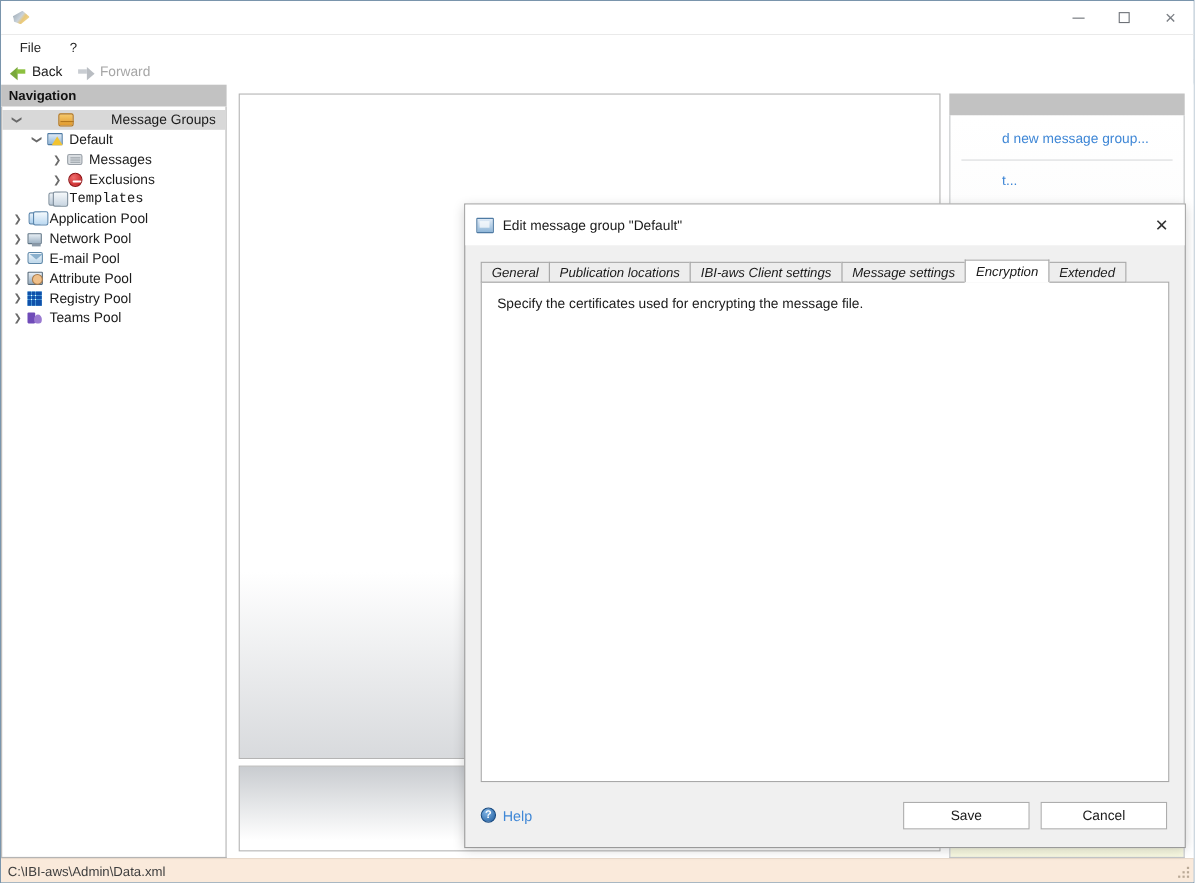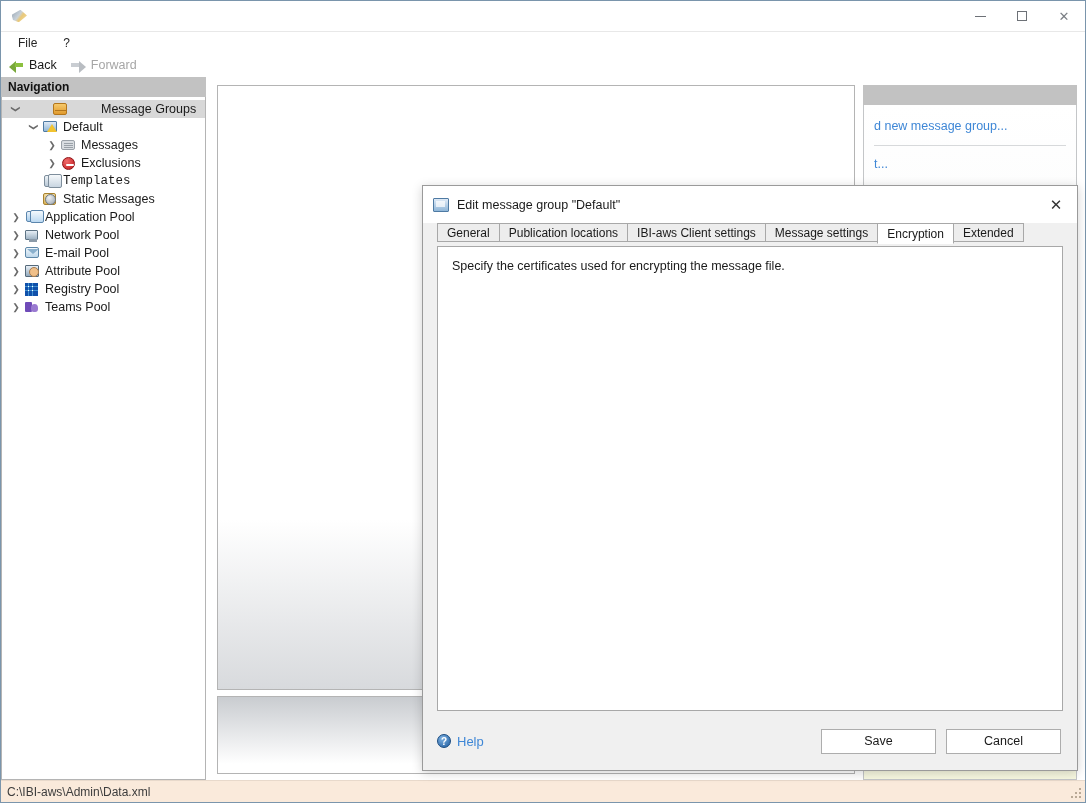--- a/index.html
+++ b/index.html
@@ -181,21 +181,21 @@
   .task-head {
     height:20px; flex:0 0 20px; background:#c2c2c2;
   }
   .task-links {
     flex:1 1 auto; background:linear-gradient(180deg,#ffffff,#f3f4f5);
     border:1px solid #c4c6c8; border-top:none;
     padding:8px 10px 6px 10px; display:flex; flex-direction:column; gap:0;
     overflow:hidden;
   }
   .tlink {
-    color:#3f87d6; font-size:12.5px; line-height:26px; cursor:pointer; white-space:nowrap;
+    color:#3f87d6; font-size:12.5px; line-height:26px; cursor:pointer; white-space:nowrap;margin-left:37px;
   }
   .tsep { height:1px; background:#d7d9db; margin:6px 0 5px 0; }
   .task-dots {
     height:14px; flex:0 0 14px; display:flex; align-items:center; justify-content:center;
     background:#fafafa; color:#9a9a9a; letter-spacing:3px; font-size:11px; line-height:6px;
   }
   .info-head {
     height:30px; flex:0 0 30px; background:#c2c2c2; color:#111;
     font-weight:bold; font-size:12.5px; display:flex; align-items:center; padding-left:7px;
   }
@@ -230,21 +230,21 @@
   }
   .dlg-title .dico { width:16px;height:14px;flex:0 0 16px;margin-right:8px;position:relative;
     background:linear-gradient(180deg,#dfeaf6,#8fb6d8);border:1px solid #4e7aa3;border-radius:1px;}
   .dlg-title .dico::after{content:"";position:absolute;left:2px;top:2px;width:9px;height:6px;background:#fff;opacity:.7;}
   .dlg-title .t { font-size:12.5px; color:#1a1a1a; }
   .dlg-title .x {
     margin-left:auto; width:42px; height:37px; display:flex; align-items:center; justify-content:center;
     color:#333; font-size:15px; cursor:pointer;
   }
 
-  .tabs { display:flex; padding-left:14px; height:24px; position:relative; z-index:2; }
+  .tabs { display:flex; padding-left:14px; align-items:flex-end; height:34px; position:relative; z-index:2;font-style:italic; }
   .tab {
     height:19px; padding:0 9px; display:flex; align-items:center;
     font-size:12px; color:#1a1a1a; background:#ededed;
     border:1px solid #a8a8a8; border-bottom:1px solid #a8a8a8;
     margin-right:-1px; cursor:pointer; white-space:nowrap;
   }
   .tab.active {
     background:#ffffff; height:21px; border-bottom:1px solid #ffffff; position:relative; z-index:3;
   }
 
@@ -369,27 +369,20 @@
               <span class="ic-stop" style="position: absolute;"></span>
             </span>
             <span class="tlabel">Exclusions</span>
           </div>
           <div class="tnode" style="padding-left: 24px; font-family: Liberation Mono, monospace;">
             <span class="chev empty">❯</span>
             <span class="tico">
               <span class="ic-tpl" style="position: absolute;"></span>
             </span>
             <span class="tlabel">Templates</span>
-          </div>
-          <div class="tnode" style="padding-left: 24px;">
-            <span class="chev empty">❯</span>
-            <span class="tico">
-              <span class="ic-static" style="position: absolute;"></span>
-            </span>
-            <span class="tlabel">Static Messages</span>
           </div>
           <div class="tnode" style="padding-left: 6px;">
             <span class="chev">❯</span>
             <span class="tico">
               <span class="ic-app" style="position: absolute;"></span>
             </span>
             <span class="tlabel">Application Pool</span>
           </div>
           <div class="tnode" style="padding-left: 6px;">
             <span class="chev">❯</span>

